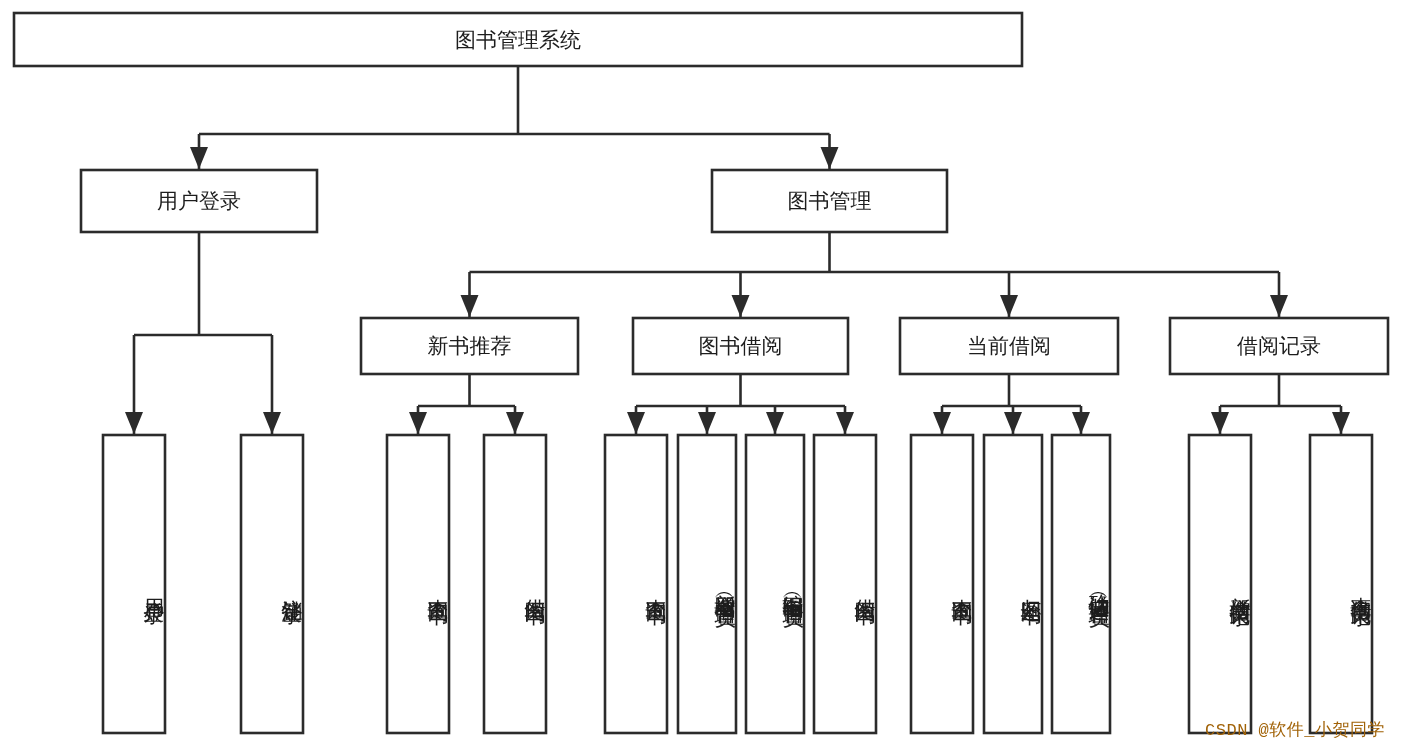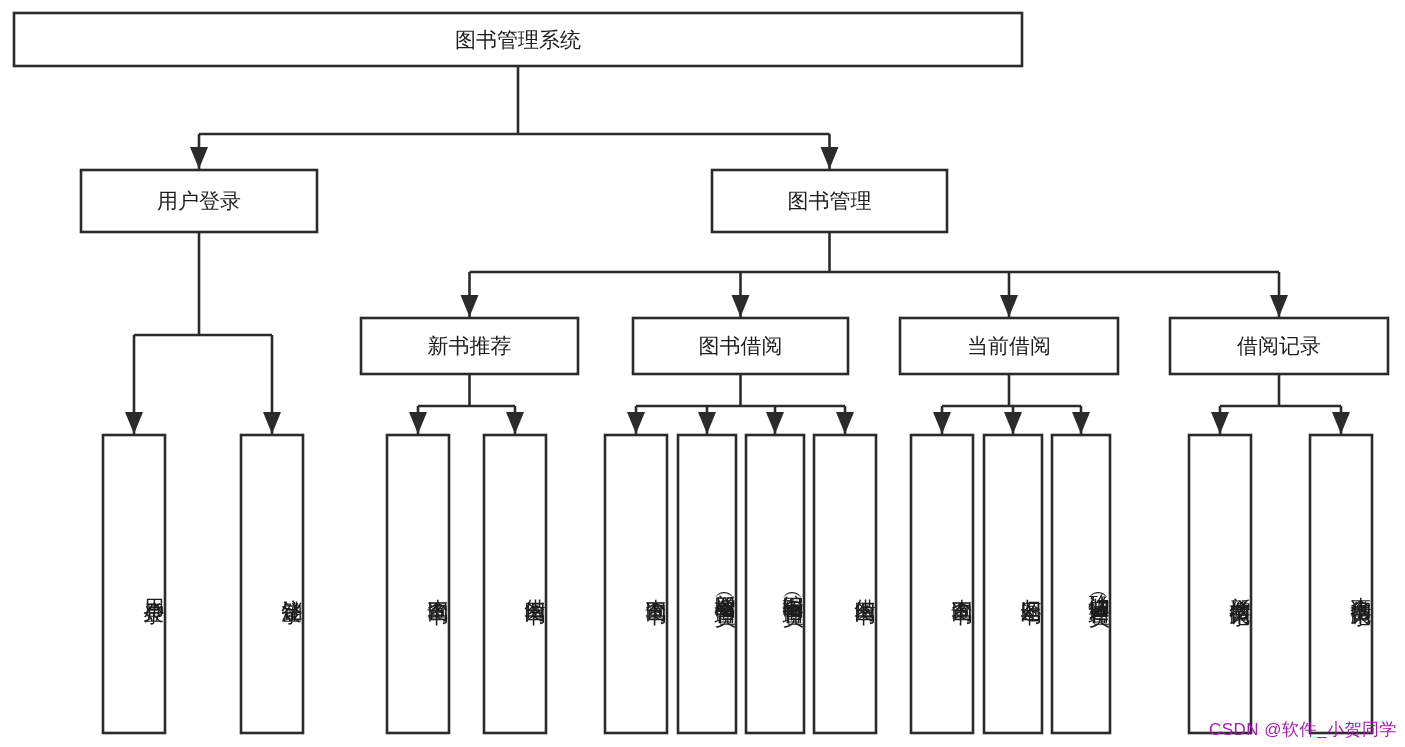--- a/index.html
+++ b/index.html
@@ -57,25 +57,25 @@
     color: #1d1d1d;
     letter-spacing: 2px;
     white-space: nowrap;
     display: flex;
     align-items: flex-start;
     justify-content: center;
     pointer-events: none;
   }
   .watermark {
     position: absolute;
-    right: 8px;
+    right: 20px;
     bottom: 6px;
-    font-family: Liberation Sans, sans-serif;
+    font-family: Liberation Mono, monospace;
     font-size: 17px;
-    color: #a21caf;
+    color: #a16207;
     letter-spacing: 0.5px;
     white-space: nowrap;
   }
 </style>
 </head>
 <body>
 
 <div id="diagram-root">
 
   <svg id="flow-svg" viewBox="0 0 1405 747">

